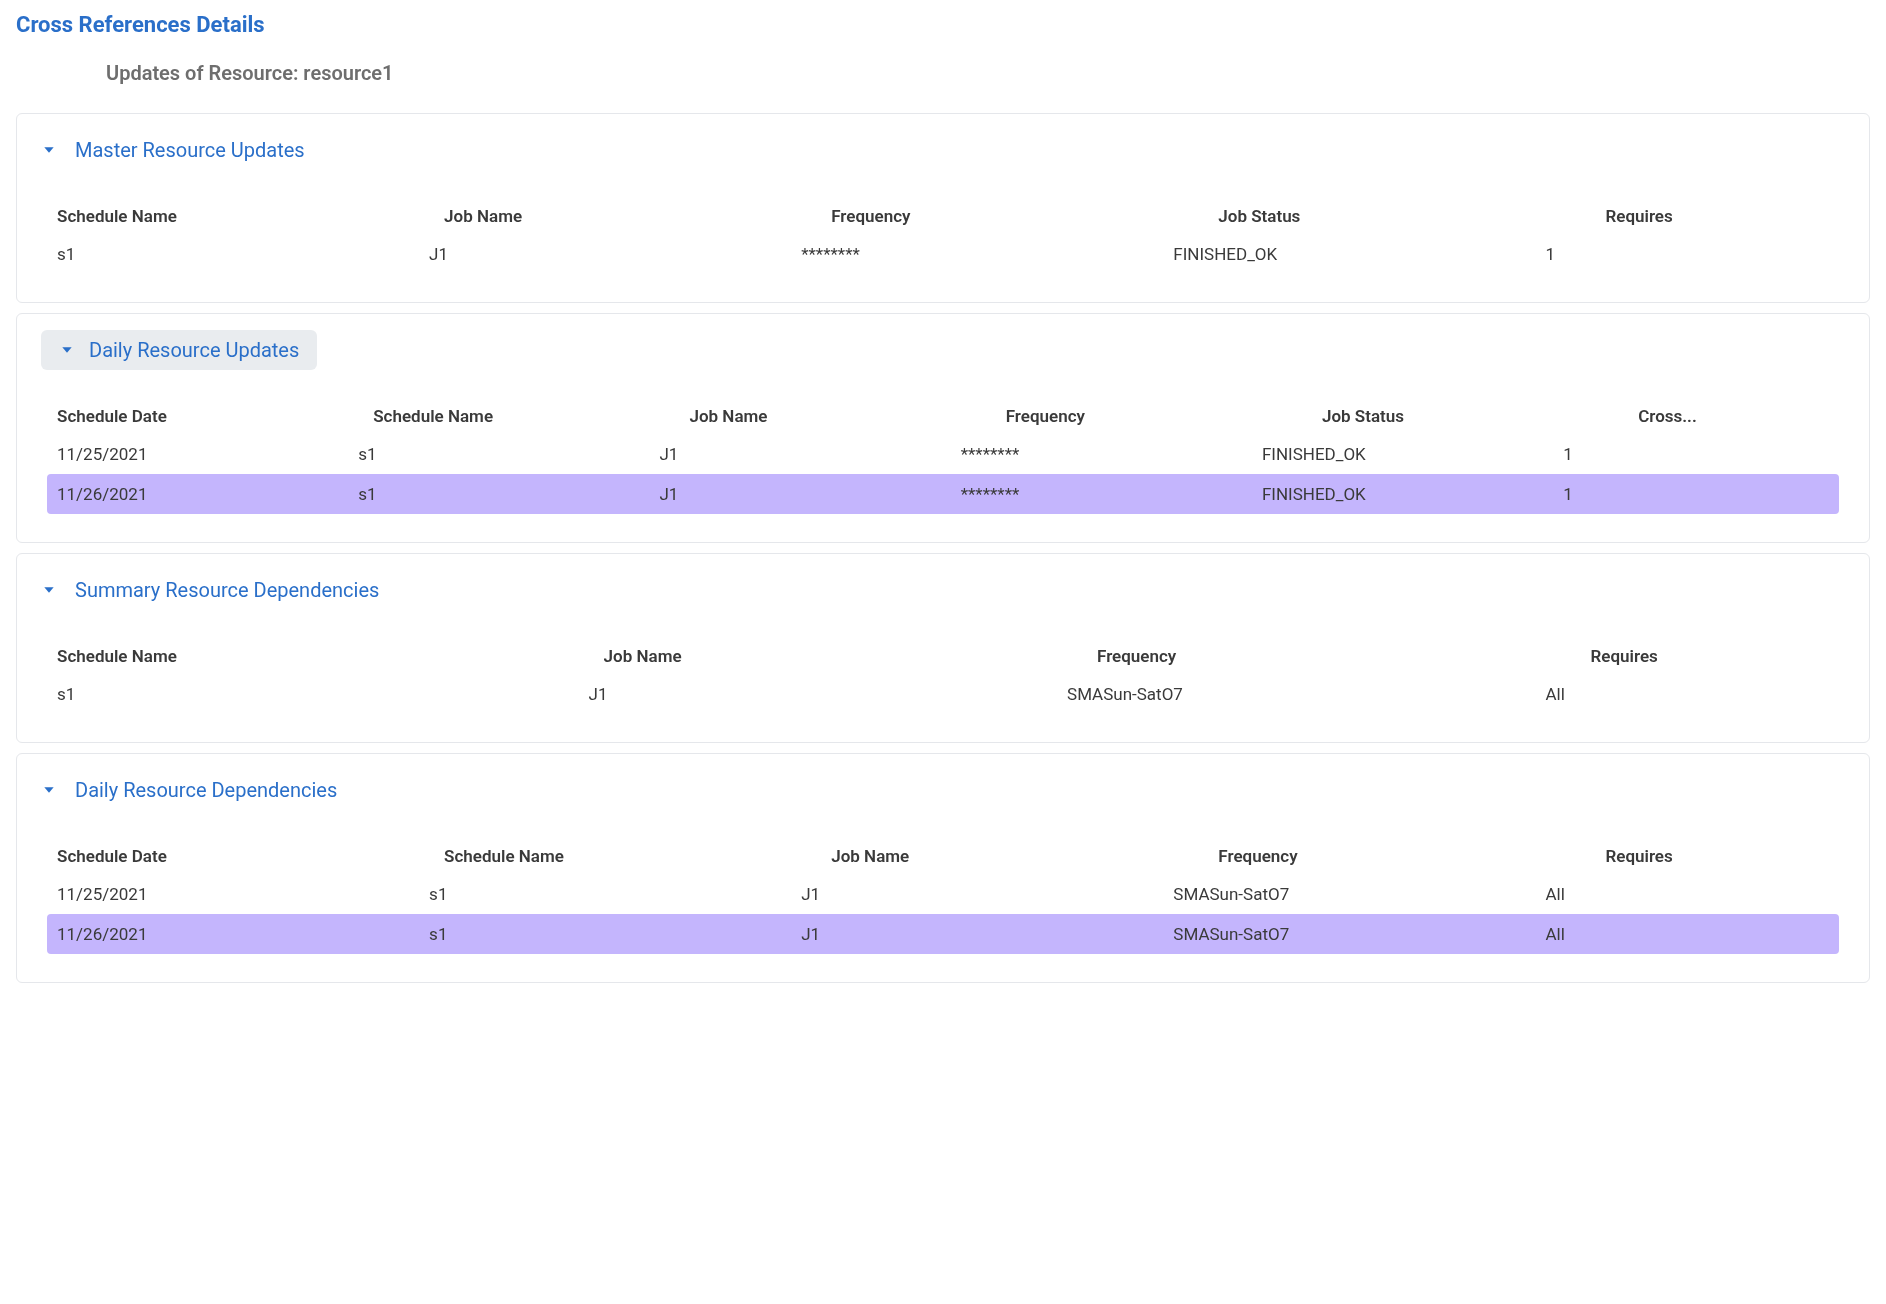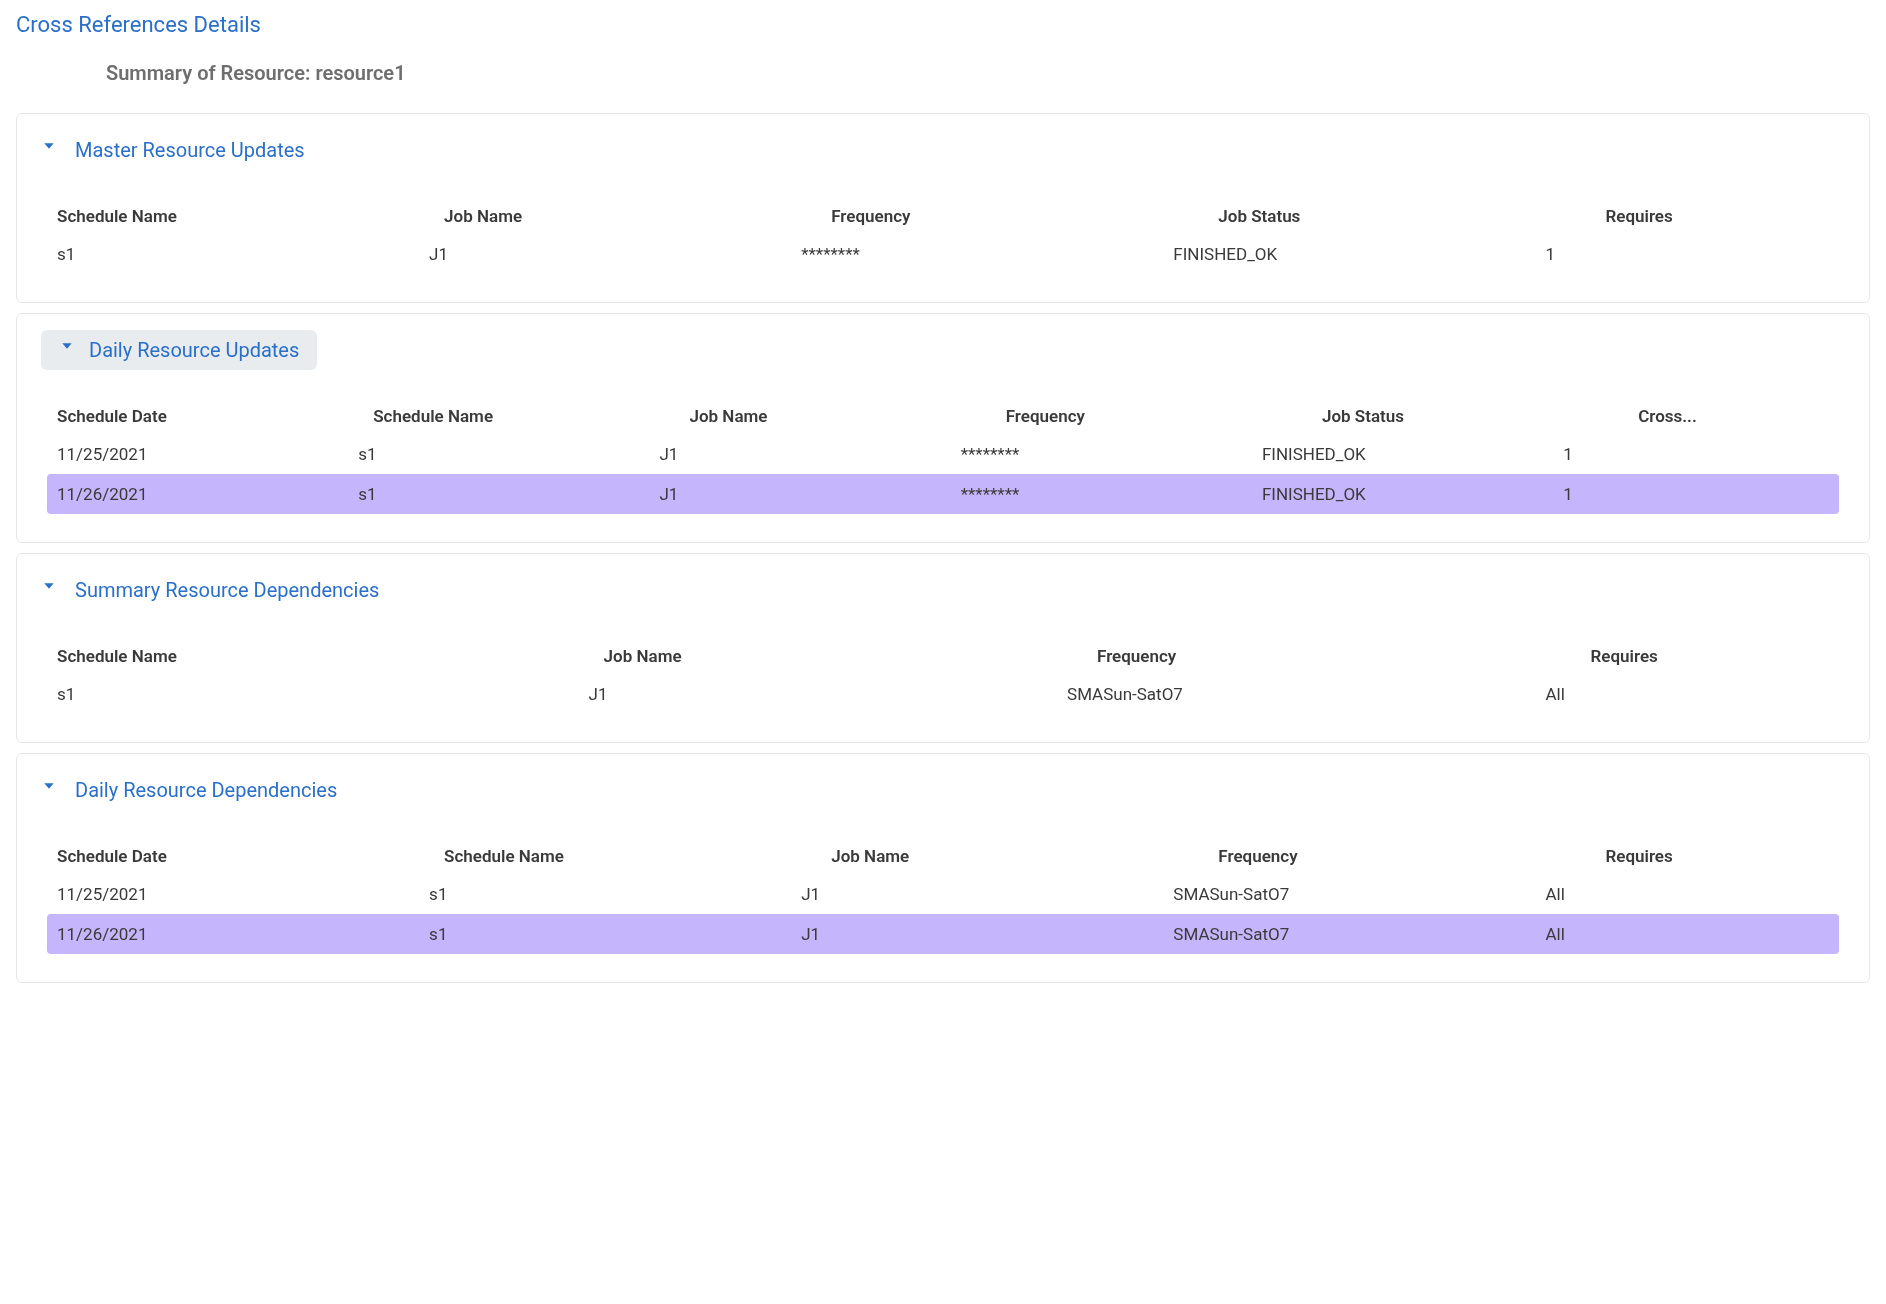--- a/index.html
+++ b/index.html
@@ -6,39 +6,40 @@
     body {
       font-family: -apple-system, BlinkMacSystemFont, "Segoe UI", Roboto, Helvetica, Arial, sans-serif;
       background: #ffffff;
       color: #3a3a3a;
       padding: 12px 16px;
       font-size: 16px;
     }
     .page-title {
       color: #2a6fc9;
       font-size: 22px;
-      font-weight: 400;
+      font-weight: 700;
       margin-bottom: 24px;
     }
     .summary-line {
       color: #6e6e6e;
       font-size: 20px;
       font-weight: 600;
       margin-left: 90px;
       margin-bottom: 28px;
     }
     .panel {
       border: 1px solid #e5e7eb;
       border-radius: 6px;
       margin-bottom: 10px;
       padding: 16px 30px 28px 30px;
       background: #fff;
     }
     .section-header {
       display: inline-flex;
+      align-items: center;
       gap: 18px;
       margin-bottom: 28px;
       cursor: pointer;
       padding: 8px 16px 8px 0;
       border-radius: 6px;
       margin-left: -6px;
     }
     .section-header.highlight {
       background: #e9ecef;
       padding: 8px 18px;
@@ -101,21 +102,21 @@
     .cols-5d .c1 { flex: 0 0 21%; }
     .cols-5d .c2 { flex: 0 0 21%; }
     .cols-5d .c3 { flex: 0 0 21%; }
     .cols-5d .c4 { flex: 0 0 21%; }
     .cols-5d .c5 { flex: 0 0 16%; }
   </style>
 </head>
 <body>
 
 <div class="page-title">Cross References Details</div>
-<div class="summary-line">Summary of Resource: resource1</div>
+<div class="summary-line">Updates of Resource: resource1</div>
 
 <div class="panel">
   <div class="section-header">
     <span class="caret">
       <svg viewBox="0 0 24 24" fill="#2a6fc9">
           <path d="M5 8l7 8 7-8z"></path>
         </svg>
     </span>
     <span class="section-title">Master Resource Updates</span>
   </div>

